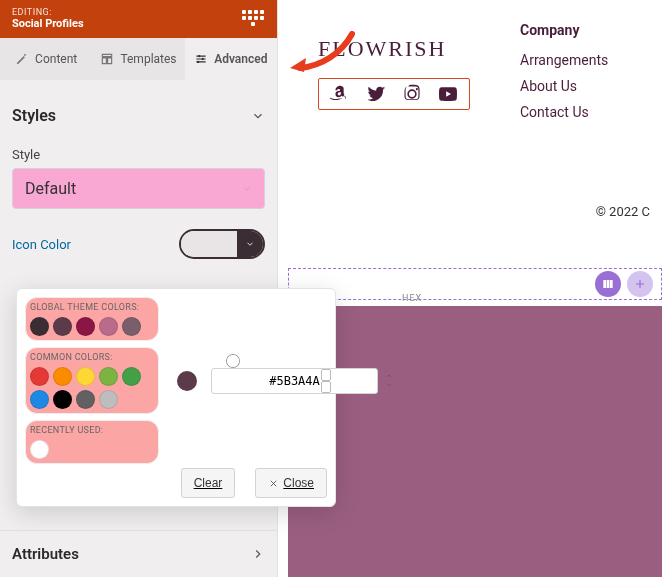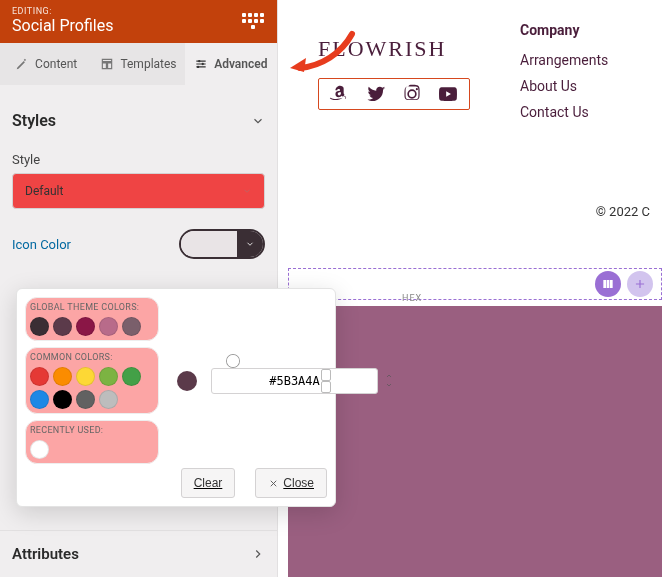--- a/index.html
+++ b/index.html
@@ -3,38 +3,38 @@
 <meta charset="utf-8">
 <style>
   * { box-sizing: border-box; margin: 0; padding: 0; }
   html, body { width: 662px; height: 577px; font-family: -apple-system, BlinkMacSystemFont, "Segoe UI", Roboto, sans-serif; overflow: hidden; background: #fff; }
   .root { display: flex; width: 100%; height: 100%; position: relative; }
 
   
   .panel { width: 278px; height: 100%; background: #f0eeef; border-right: 1px solid #e2e0e1; display: flex; flex-direction: column; position: relative; }
   .panel-header { background: #c2410c; color: #fff; padding: 6px 12px 8px 12px; display: flex; justify-content: space-between; align-items: center; }
   .panel-header .editing { font-size: 9px; letter-spacing: .5px; opacity: .85; }
-  .panel-header .title { font-size: 16px; font-weight: 400; }
+  .panel-header .title { font-size: 11px; font-weight: 700; }
   .grip { width: 24px; height: 24px; display: flex; flex-wrap: wrap; align-content: center; justify-content: center; gap: 2px; cursor: grab; }
   .grip span { width: 4px; height: 4px; background: #fff; border-radius: 1px; }
 
   .tabs { display: flex; background: #e7e5e6; }
   .tab { flex: 1; display: flex; align-items: center; justify-content: center; gap: 6px; font-size: 12px; color: #555; padding: 14px 0; cursor: pointer; }
   .tab.active { background: #f0eeef; font-weight: 600; }
   .tab svg { width: 14px; height: 14px; }
 
   .panel-body { padding: 14px 12px 0 12px; flex: 1; overflow: hidden; }
   .section-row { display: flex; justify-content: space-between; align-items: center; padding: 12px 0; cursor: pointer; }
   .section-row .label { font-size: 16px; font-weight: 600; color: #2a2a2a; }
   .chev { width: 14px; height: 14px; }
   .chev path { stroke: #555; stroke-width: 2; fill: none; }
 
   .field { margin-top: 10px; }
   .field-label { font-size: 13px; color: #444; margin-bottom: 6px; display: block; }
-  .select { width: 100%; background: #ef4444; border: 1px solid #d4d2d3; border-radius: 4px; padding: 10px 12px; font-size: 12px; color: #333; display: flex; justify-content: space-between; align-items: center; cursor: pointer; }
+  .select { width: 100%; background: #f9a8d4; border: 1px solid #d4d2d3; border-radius: 4px; padding: 10px 12px; font-size: 16px; color: #333; display: flex; justify-content: space-between; align-items: center; cursor: pointer; }
   .select svg { width: 10px; height: 10px; opacity: .5; }
 
   .icon-color-row { display: flex; justify-content: space-between; align-items: center; margin-top: 20px; }
   .ic-label { font-size: 13px; color: #0369a1; }
   .pill { display: flex; align-items: center; border: 2px solid #3a2e34; border-radius: 22px; overflow: hidden; }
   .pill .swatch-current { width: 56px; height: 26px; background: #e9e4e6; }
   .pill .dd { width: 26px; height: 26px; background: #3a2e34; display: flex; align-items: center; justify-content: center; }
   .pill .dd svg { width: 10px; height: 10px; }
   .pill .dd path { stroke: #fff; stroke-width: 2; fill: none; }
 

